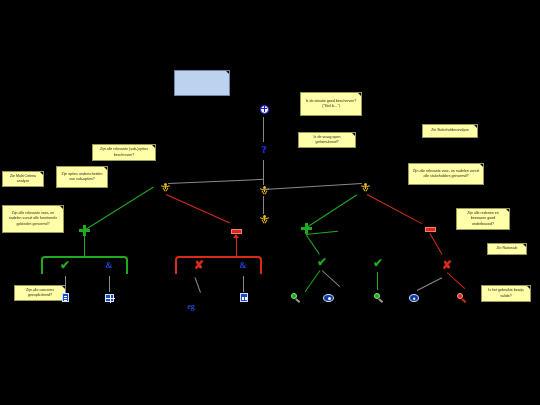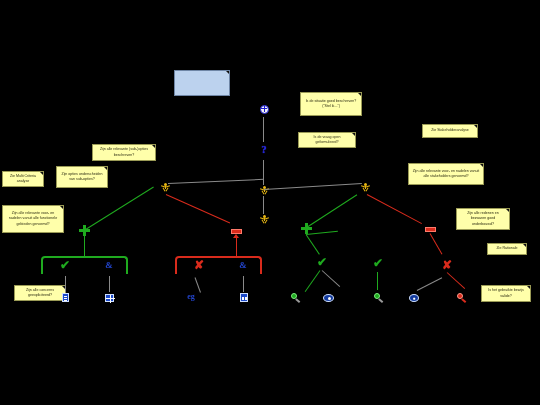--- a/index.html
+++ b/index.html
@@ -234,21 +234,21 @@
   <div class="ln v k" style="left:109px;top:276px;height:16px;"></div>
   <div class="ln k" style="left:195px;top:277px;width:16px;transform:rotate(70deg);"></div>
   <div class="ln v k" style="left:243px;top:276px;height:16px;"></div>
 
   <div class="node" style="left:61px;top:292px;width:9px;height:11px;">
     <span class="doc"></span>
   </div>
   <div class="node" style="left:104px;top:293px;width:11px;height:10px;">
     <span class="grid4"></span>
   </div>
-  <div class="node" style="left:183px;top:291px;width:16px;height:12px;">
+  <div class="node" style="left:183px;top:301px;width:16px;height:12px;">
     <span class="glyph ic-eg">eg</span>
   </div>
   <div class="node" style="left:239px;top:292px;width:10px;height:11px;">
     <span class="chart"></span>
   </div>
 
   <div class="node" style="left:360px;top:182px;width:10px;height:11px;">
     <span class="person">
       <i class="head"></i>
         <i class="body"></i>

